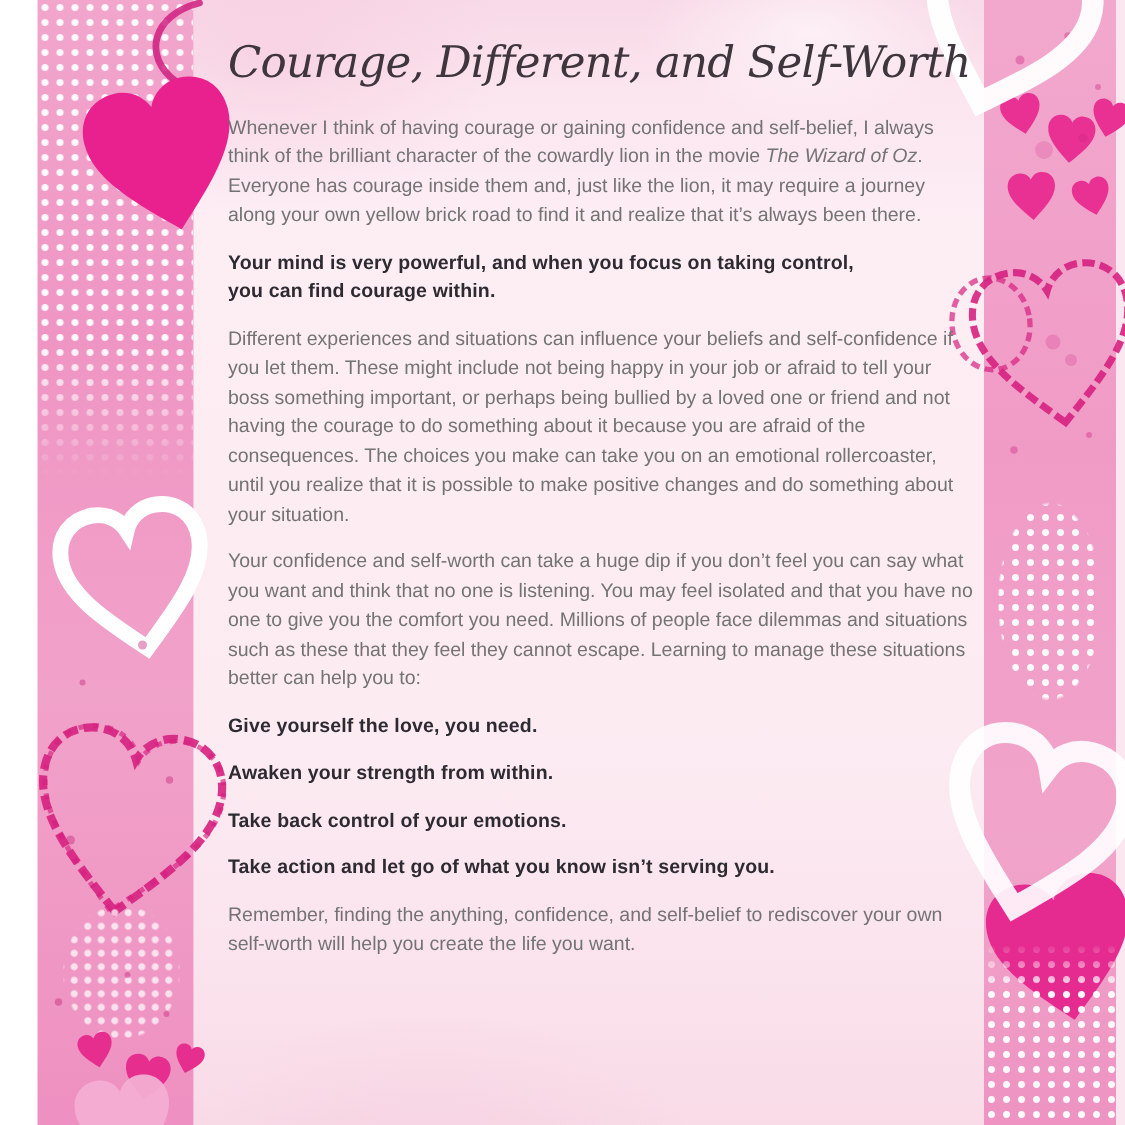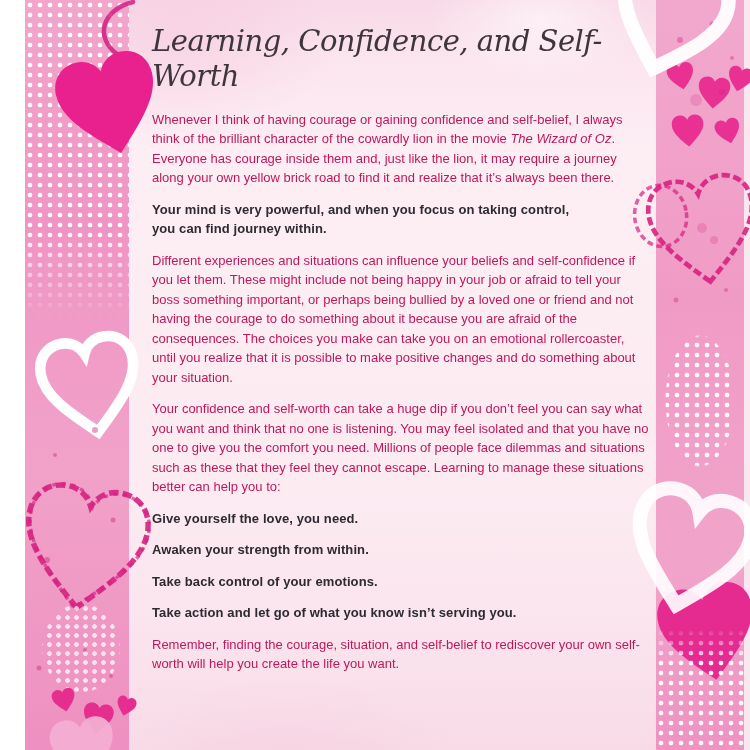--- a/index.html
+++ b/index.html
@@ -35,21 +35,21 @@
           mask-image:linear-gradient(180deg,#000 72%,transparent 100%);}
   .fade-t{-webkit-mask-image:linear-gradient(0deg,#000 72%,transparent 100%);
           mask-image:linear-gradient(0deg,#000 72%,transparent 100%);}
   .blob{-webkit-mask-image:radial-gradient(closest-side,#000 70%,transparent 73%);
         mask-image:radial-gradient(closest-side,#000 70%,transparent 73%);}
 
   
   .text-col{position:absolute;left:152px;top:0;width:497px;z-index:4;padding-top:24px;}
   .page-title{font-family:"DejaVu Serif",serif;font-style:italic;font-weight:400;
     font-size:29px;line-height:1.2;color:#3e363c;letter-spacing:-.5px;margin:0 0 16px 0;}
-  .para{font-size:13px;line-height:19.5px;color:#be185d;margin:0 0 12px 0;white-space:pre-line;}
+  .para{font-size:13px;line-height:19.5px;color:#737373;margin:0 0 12px 0;white-space:pre-line;}
   .para.bold{font-weight:700;color:#2d2a31;letter-spacing:.1px;}
   .para .it{font-style:italic;}
 
   svg.overlay{position:absolute;overflow:visible;z-index:3;}
 </style>
 </head>
 <body>
 
 <div class="page">
 
@@ -163,28 +163,28 @@
   
   <svg class="overlay" style="left:610px;top:-38px;width:120px;height:110px;transform:rotate(18deg);" viewBox="0 0 100 92">
     <use href="#heart" fill="none" stroke="#ffffff" stroke-width="12" stroke-linecap="round" opacity=".95"></use>
   </svg>
   <svg class="overlay" style="left:626px;top:490px;width:128px;height:118px;transform:rotate(14deg);" viewBox="0 0 100 92">
     <use href="#heart" fill="none" stroke="#ffffff" stroke-width="11" stroke-linecap="round" opacity=".9"></use>
   </svg>
 
   
   <div class="text-col">
-    <h1 class="page-title">Learning, Confidence, and Self-Worth</h1>
+    <h1 class="page-title">Courage, Different, and Self-Worth</h1>
     <div>
         <p class="para "><span>Whenever I think of having courage or gaining confidence and self-belief, I always think of the brilliant character of the cowardly lion in the movie </span><span class="it">The Wizard of Oz</span><span>. Everyone has courage inside them and, just like the lion, it may require a journey along your own yellow brick road to find it and realize that it’s always been there.</span></p>
         <p class="para bold"><span>Your mind is very powerful, and when you focus on taking control,
-you can find journey within.</span></p>
+you can find courage within.</span></p>
         <p class="para "><span>Different experiences and situations can influence your beliefs and self-confidence if you let them. These might include not being happy in your job or afraid to tell your boss something important, or perhaps being bullied by a loved one or friend and not having the courage to do something about it because you are afraid of the consequences. The choices you make can take you on an emotional rollercoaster, until you realize that it is possible to make positive changes and do something about your situation.</span></p>
         <p class="para "><span>Your confidence and self-worth can take a huge dip if you don’t feel you can say what you want and think that no one is listening. You may feel isolated and that you have no one to give you the comfort you need. Millions of people face dilemmas and situations such as these that they feel they cannot escape. Learning to manage these situations better can help you to:</span></p>
         <p class="para bold"><span>Give yourself the love, you need.</span></p>
         <p class="para bold"><span>Awaken your strength from within.</span></p>
         <p class="para bold"><span>Take back control of your emotions.</span></p>
         <p class="para bold"><span>Take action and let go of what you know isn’t serving you.</span></p>
-        <p class="para "><span>Remember, finding the courage, situation, and self-belief to rediscover your own self-worth will help you create the life you want.</span></p>
+        <p class="para "><span>Remember, finding the anything, confidence, and self-belief to rediscover your own self-worth will help you create the life you want.</span></p>
       </div>
   </div>
 
 </div>
 
 </body></html>

